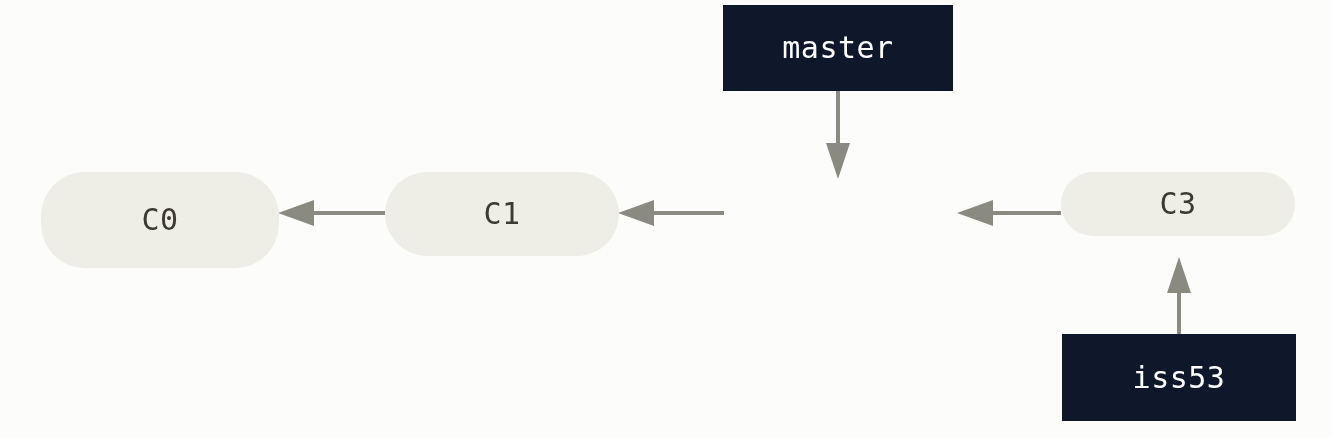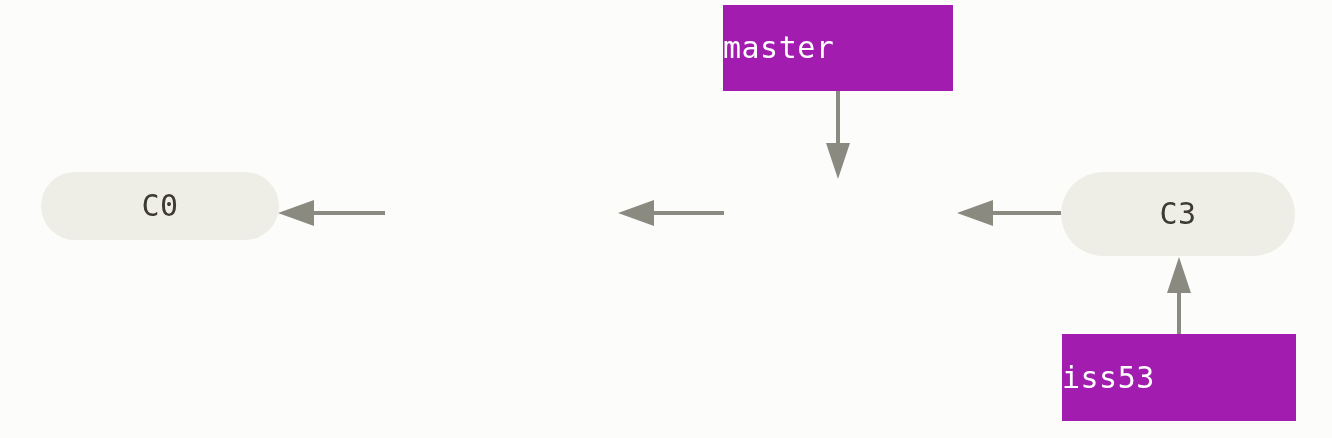--- a/index.html
+++ b/index.html
@@ -38,24 +38,24 @@
   .commit-label {
     font-family: "DejaVu Sans Mono", "Liberation Mono", monospace;
     font-size: 30px;
     color: #3d3a33;
     letter-spacing: 0.5px;
     line-height: 1;
     user-select: none;
   }
   .branch-box {
     position: absolute;
-    background: #a21caf;
+    background: #0f172a;
     display: flex;
     align-items: center;
-    justify-content: flex-start;
+    justify-content: center;
     box-sizing: border-box;
   }
   .branch-label {
     font-family: "DejaVu Sans Mono", "Liberation Mono", monospace;
     font-size: 30px;
     color: #ffffff;
     letter-spacing: 0.5px;
     line-height: 1;
     user-select: none;
   }
@@ -86,27 +86,30 @@
       <line x1="838" y1="91" x2="838" y2="145" stroke="#8b8a80" stroke-width="4"></line>
       <polygon points="838,179 826,143 850,143" fill="#8b8a80"></polygon>
     </g>
 
     <g>
       <line x1="1179" y1="334" x2="1179" y2="290" stroke="#8b8a80" stroke-width="4"></line>
       <polygon points="1179,257 1191,293 1167,293" fill="#8b8a80"></polygon>
     </g>
   </svg>
 
-  <div class="commit-node" style="left:41px; top:172px; width:238px; height:68px;">
+  <div class="commit-node" style="left:41px; top:172px; width:238px; height:96px;">
     <span class="commit-label">C0</span>
   </div>
 
+  <div class="commit-node" style="left:385px; top:172px; width:234px; height:84px;">
+    <span class="commit-label">C1</span>
+  </div>
 
 
-  <div class="commit-node" style="left:1061px; top:172px; width:234px; height:84px;">
+  <div class="commit-node" style="left:1061px; top:172px; width:234px; height:64px;">
     <span class="commit-label">C3</span>
   </div>
 
   <div class="branch-box" style="left:723px; top:5px; width:230px; height:86px;">
     <span class="branch-label">master</span>
   </div>
 
   <div class="branch-box" style="left:1062px; top:334px; width:234px; height:87px;">
     <span class="branch-label">iss53</span>
   </div>

